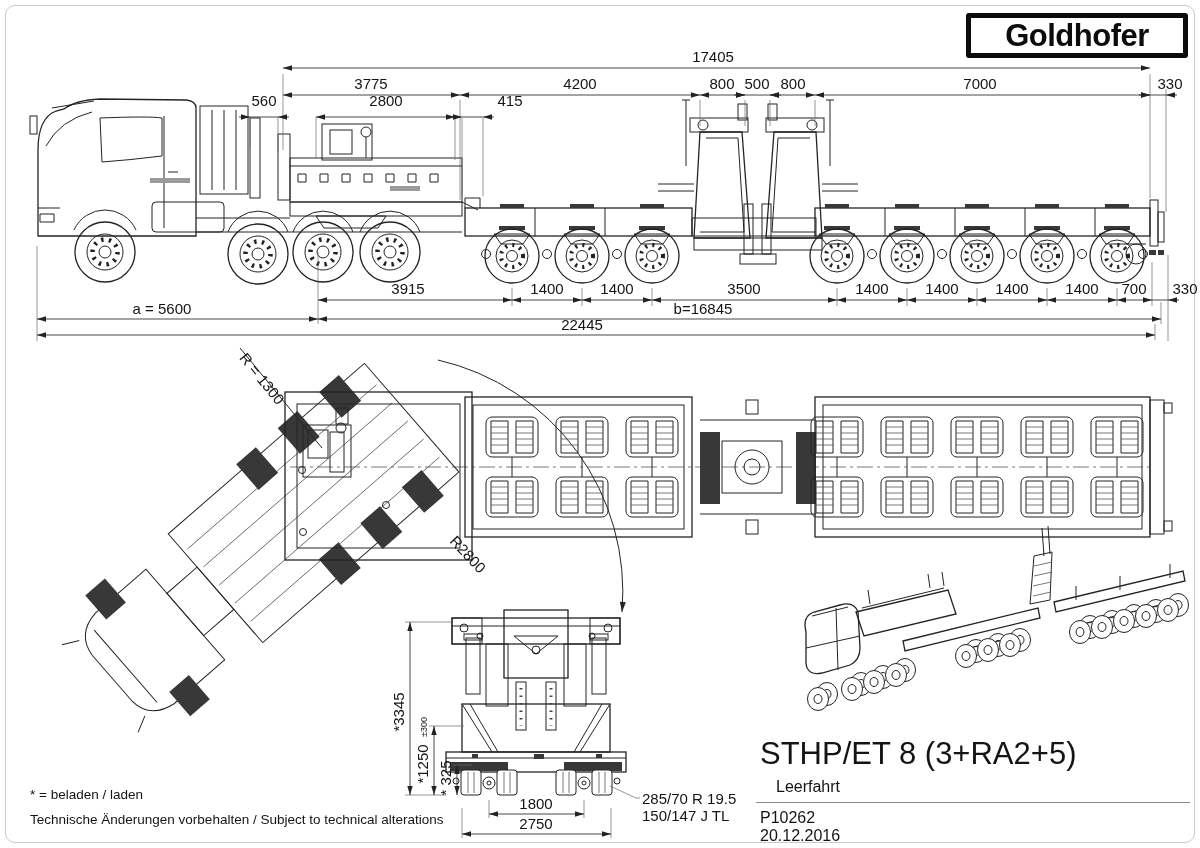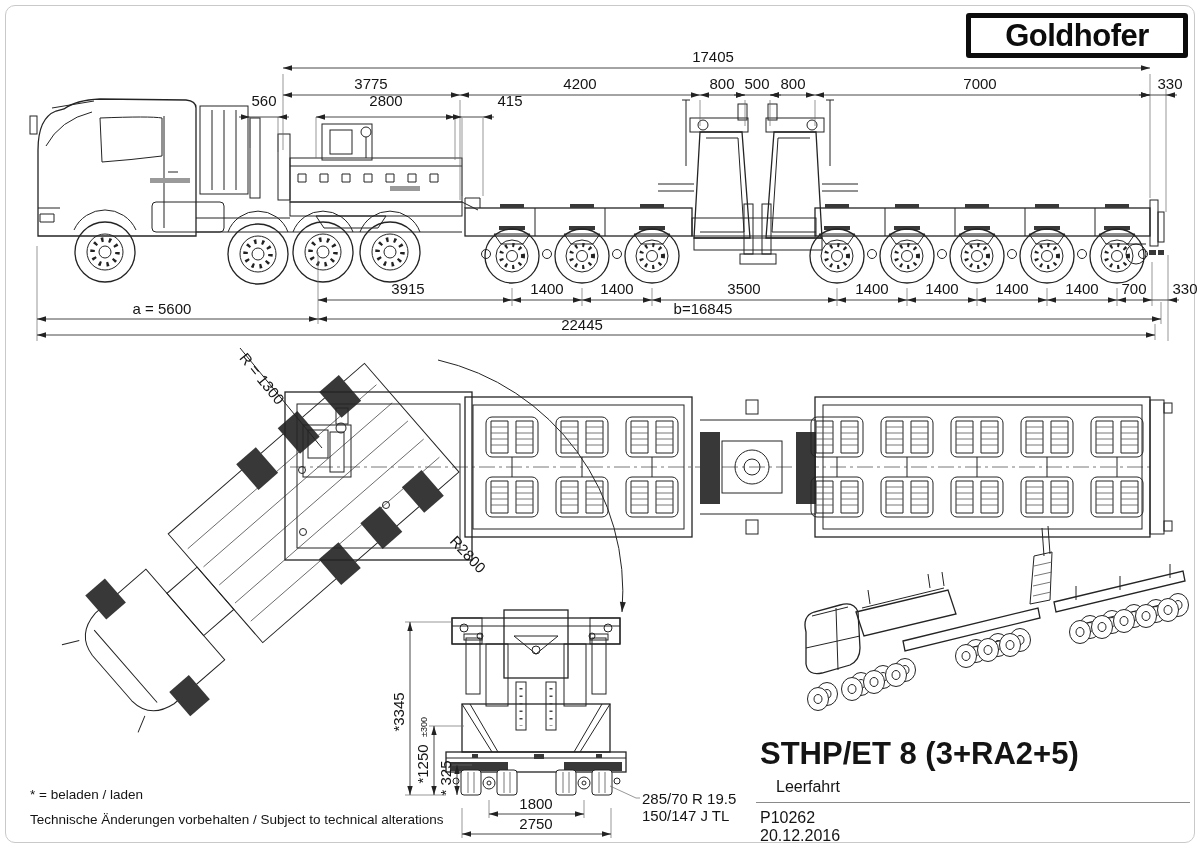--- a/index.html
+++ b/index.html
@@ -16,21 +16,21 @@
   .dim{stroke:#333;stroke-width:.9;fill:none;}
   .ext{stroke:#6a6a6a;stroke-width:.7;fill:none;}
   .cl{stroke:#555;stroke-width:.8;fill:none;stroke-dasharray:16 4 3 4;}
   text.d{font-family:"Liberation Sans",sans-serif;font-size:15px;fill:#141414;text-anchor:middle;}
   text.ds{font-family:"Liberation Sans",sans-serif;font-size:9px;fill:#141414;text-anchor:middle;}
   text.dl{font-family:"Liberation Sans",sans-serif;font-size:15px;fill:#141414;text-anchor:start;}
   #logo{position:absolute;left:966px;top:13px;width:222px;height:45px;box-sizing:border-box;
         border:5px solid #0c0c0c;border-radius:3px;display:flex;align-items:center;justify-content:center;}
   #logo span{font-weight:bold;font-size:31px;letter-spacing:-.5px;color:#0c0c0c;}
   #titleblock{position:absolute;left:760px;top:736px;width:430px;}
-  #model{font-size:31px;font-weight:700;color:#141414;letter-spacing:0;}
+  #model{font-size:31px;font-weight:400;color:#141414;letter-spacing:0;}
   #mode{font-size:16px;margin:6px 0 6px 16px;color:#141414;}
   #tb-rule{height:1px;background:#8a8a8a;margin:2px 0 6px -4px;}
   #tb-row{display:flex;justify-content:space-between;font-size:16px;color:#141414;flex-direction:column;}
   #notes{position:absolute;left:30px;top:782px;font-size:13.5px;color:#141414;line-height:25px;}
 </style>
 </head>
 <body>
 
 <div id="page">
 <div class="frame"></div>

